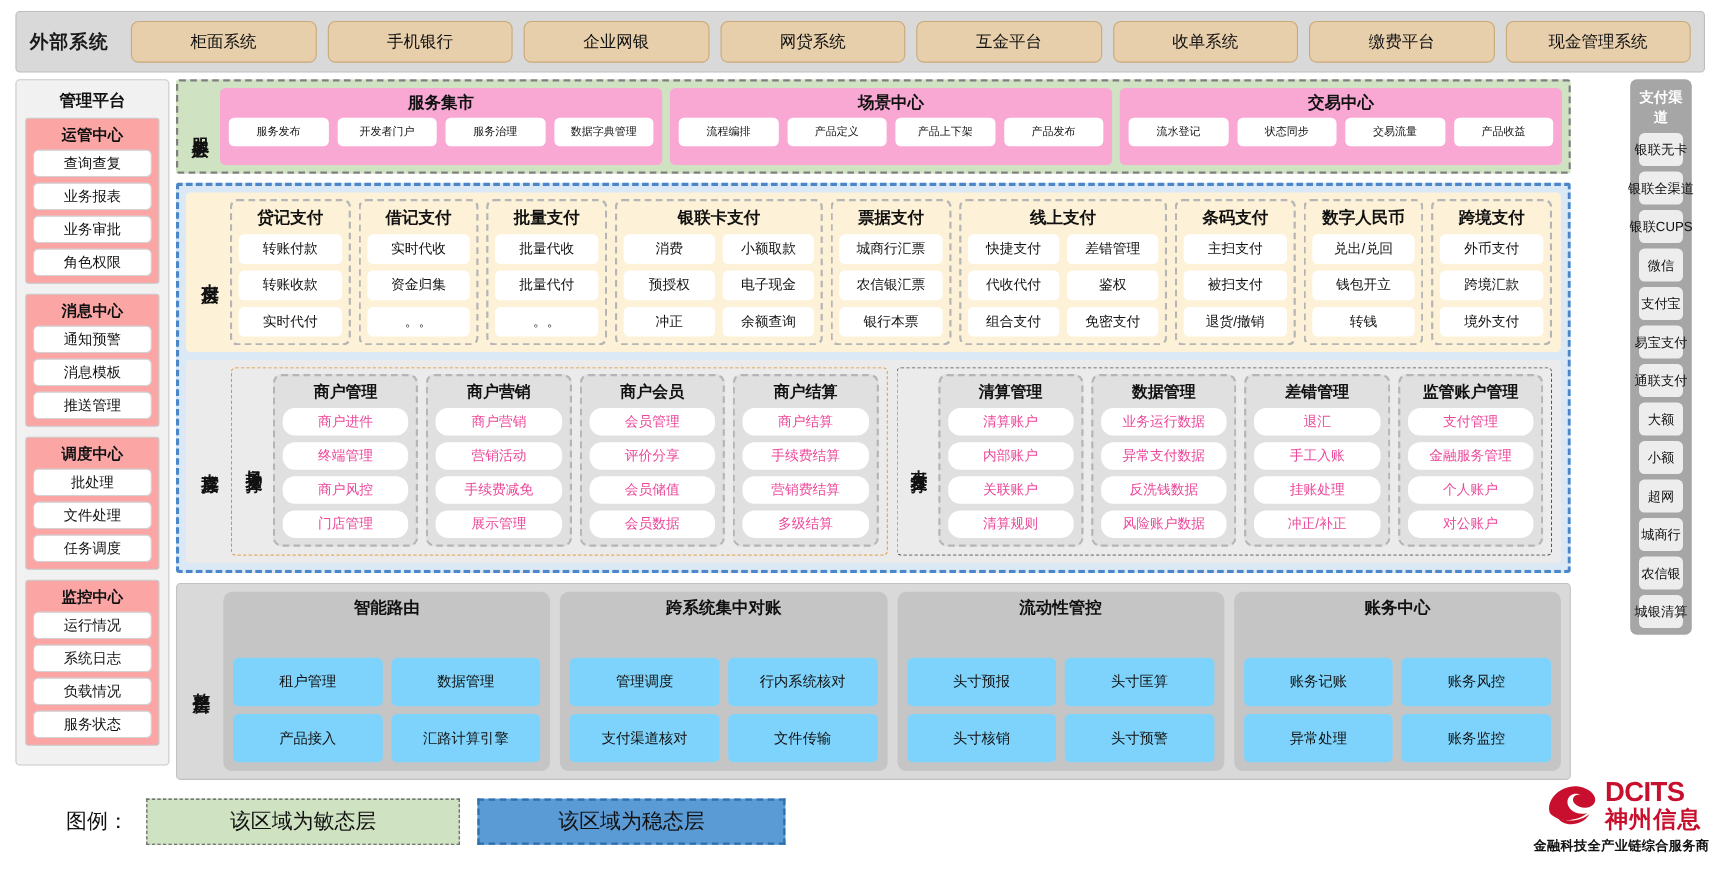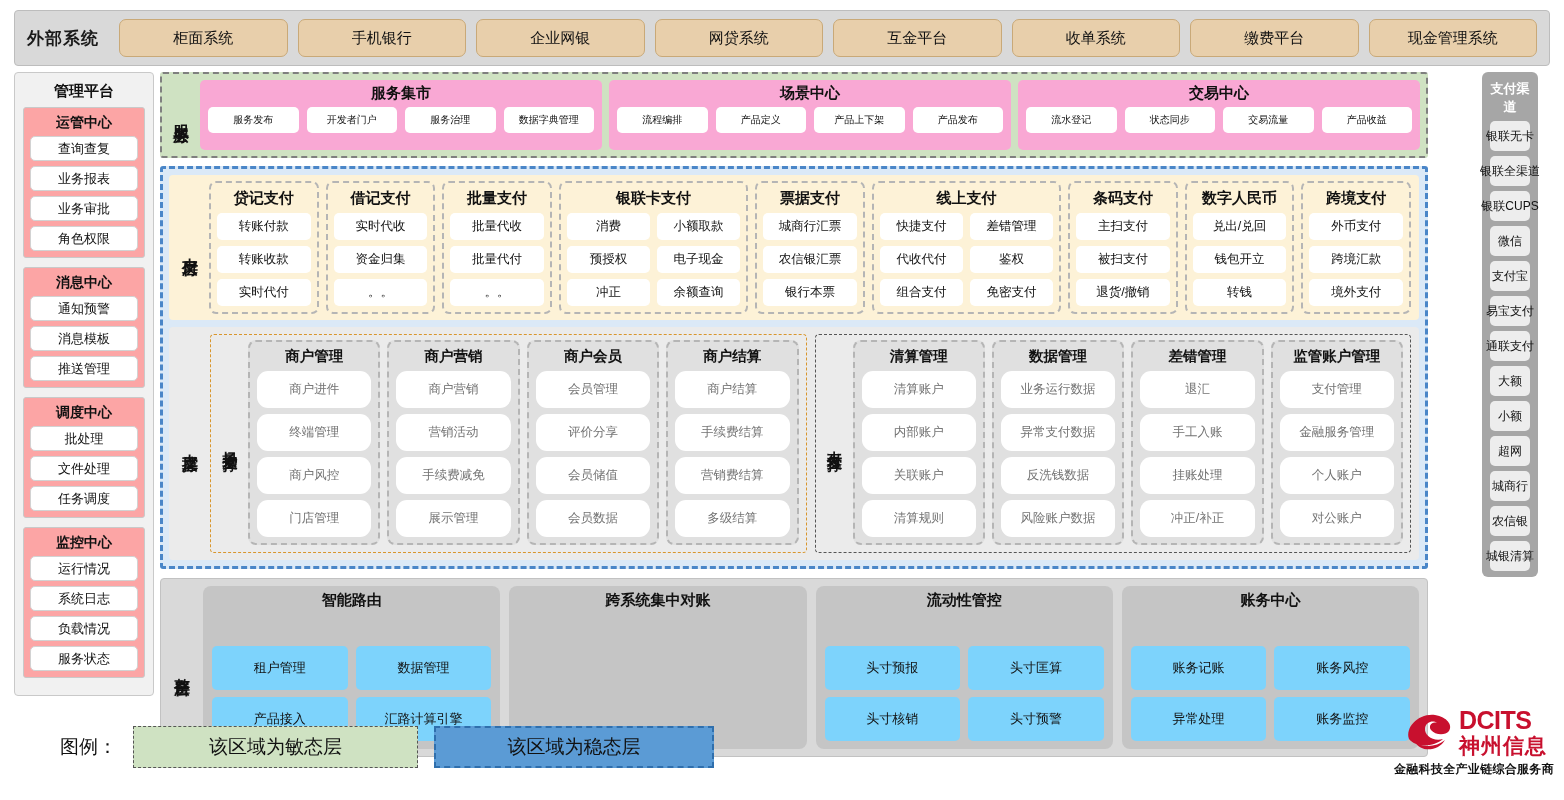--- a/index.html
+++ b/index.html
@@ -126,23 +126,23 @@
     display:flex; align-items:stretch; gap:7px; flex:1; padding:5px 7px 7px;
   }
   .sup-inner.gray { border-color:#555; }
   .sup-groups { display:flex; gap:7px; flex:1; }
   .sup-col {
     border:2px dashed #b5b5b5; border-radius:8px; background:#e0e0e0;
     padding:3px 7px 6px; display:flex; flex-direction:column; flex:1;
   }
   .sup-col .col-title { font-size:14.5px; padding:2px 0 5px; }
   .sup-cell {
-    background:#fff; border-radius:11px; height:37px; margin-bottom:6px;
-    display:flex; align-items:center; justify-content:center;
-    font-size:12.5px; color:#737373; white-space:nowrap;
+    background:#fff; border-radius:11px; height:25px; margin-bottom:6px;
+    display:flex; align-items:center; justify-content:center;
+    font-size:12.5px; color:#ec4899; white-space:nowrap;
   }
   .sup-cell:last-child { margin-bottom:0; }
 
   
   .int-layer {
     margin-top:9px; background:#d9d9d9; border:1px solid #c2c2c2;
     border-radius:4px; padding:7px 8px; display:flex; align-items:stretch; gap:9px;
   }
   .int-col {
     background:#c5c5c5; border-radius:8px; flex:1;
@@ -464,20 +464,26 @@
             <div class="col-title">智能路由</div>
             <div class="int-grid">
               <div class="int-cell">租户管理</div>
               <div class="int-cell">数据管理</div>
               <div class="int-cell">产品接入</div>
               <div class="int-cell">汇路计算引擎</div>
             </div>
           </div>
           <div class="int-col">
             <div class="col-title">跨系统集中对账</div>
+            <div class="int-grid">
+              <div class="int-cell">管理调度</div>
+              <div class="int-cell">行内系统核对</div>
+              <div class="int-cell">支付渠道核对</div>
+              <div class="int-cell">文件传输</div>
+            </div>
           </div>
           <div class="int-col">
             <div class="col-title">流动性管控</div>
             <div class="int-grid">
               <div class="int-cell">头寸预报</div>
               <div class="int-cell">头寸匡算</div>
               <div class="int-cell">头寸核销</div>
               <div class="int-cell">头寸预警</div>
             </div>
           </div>

